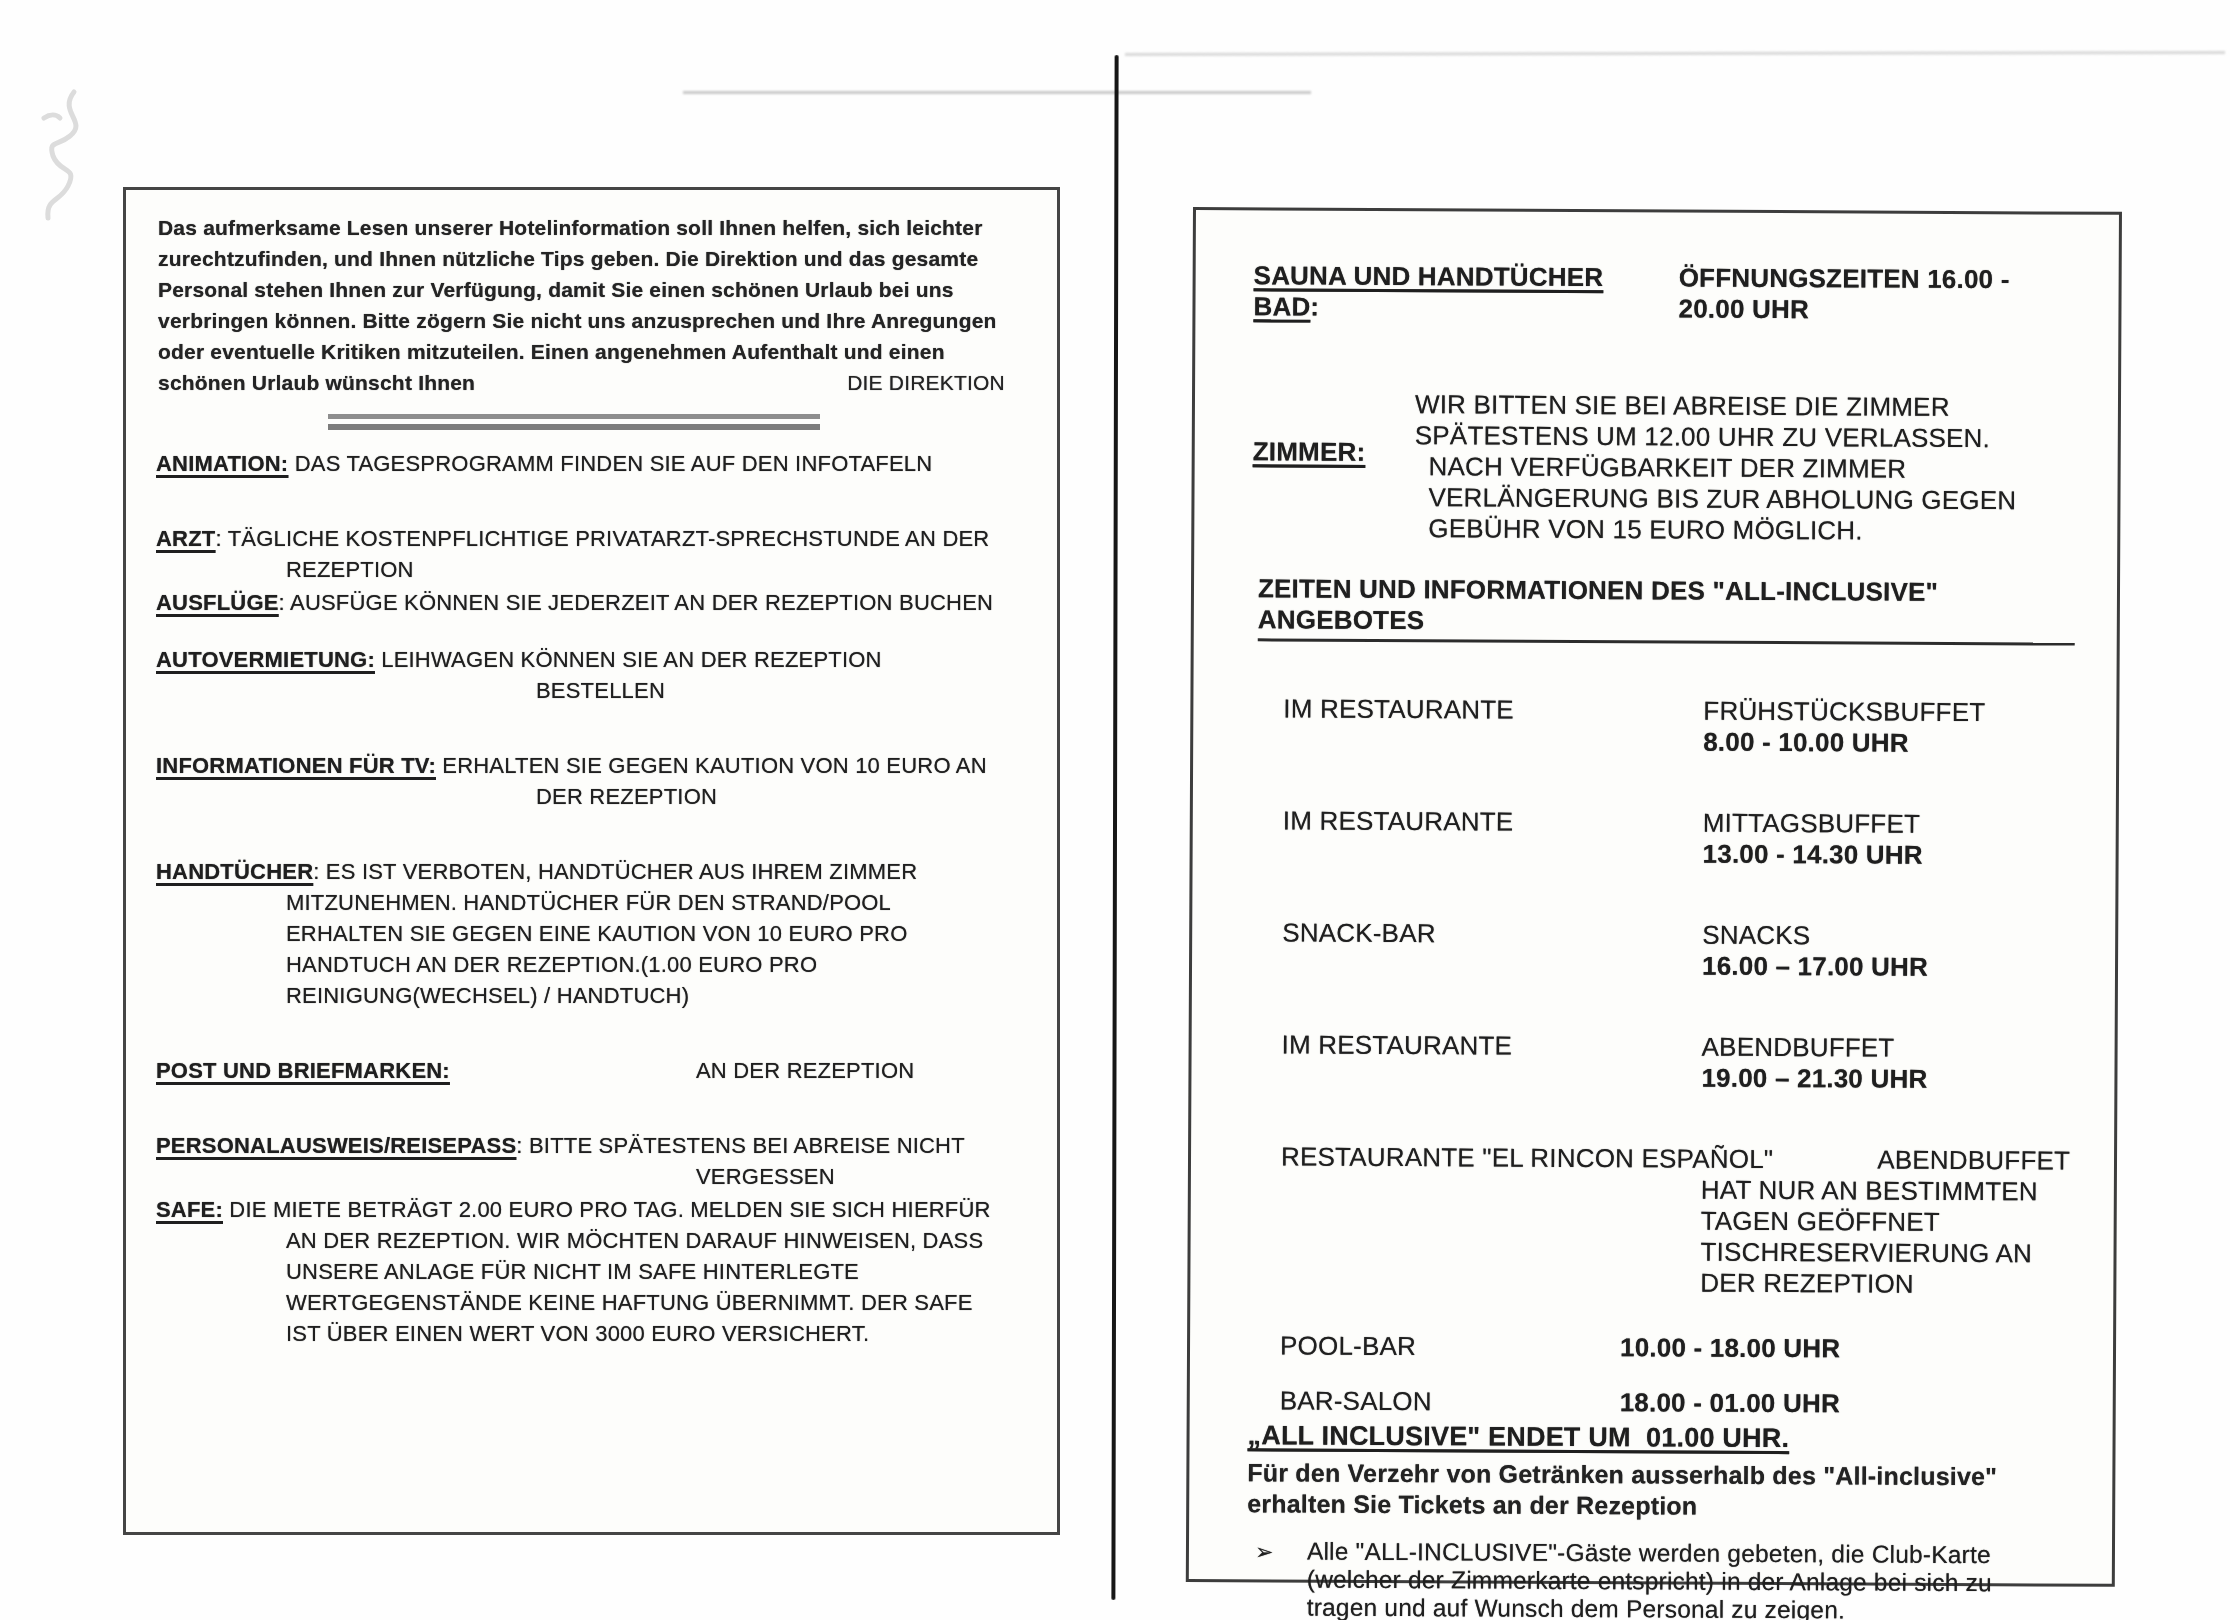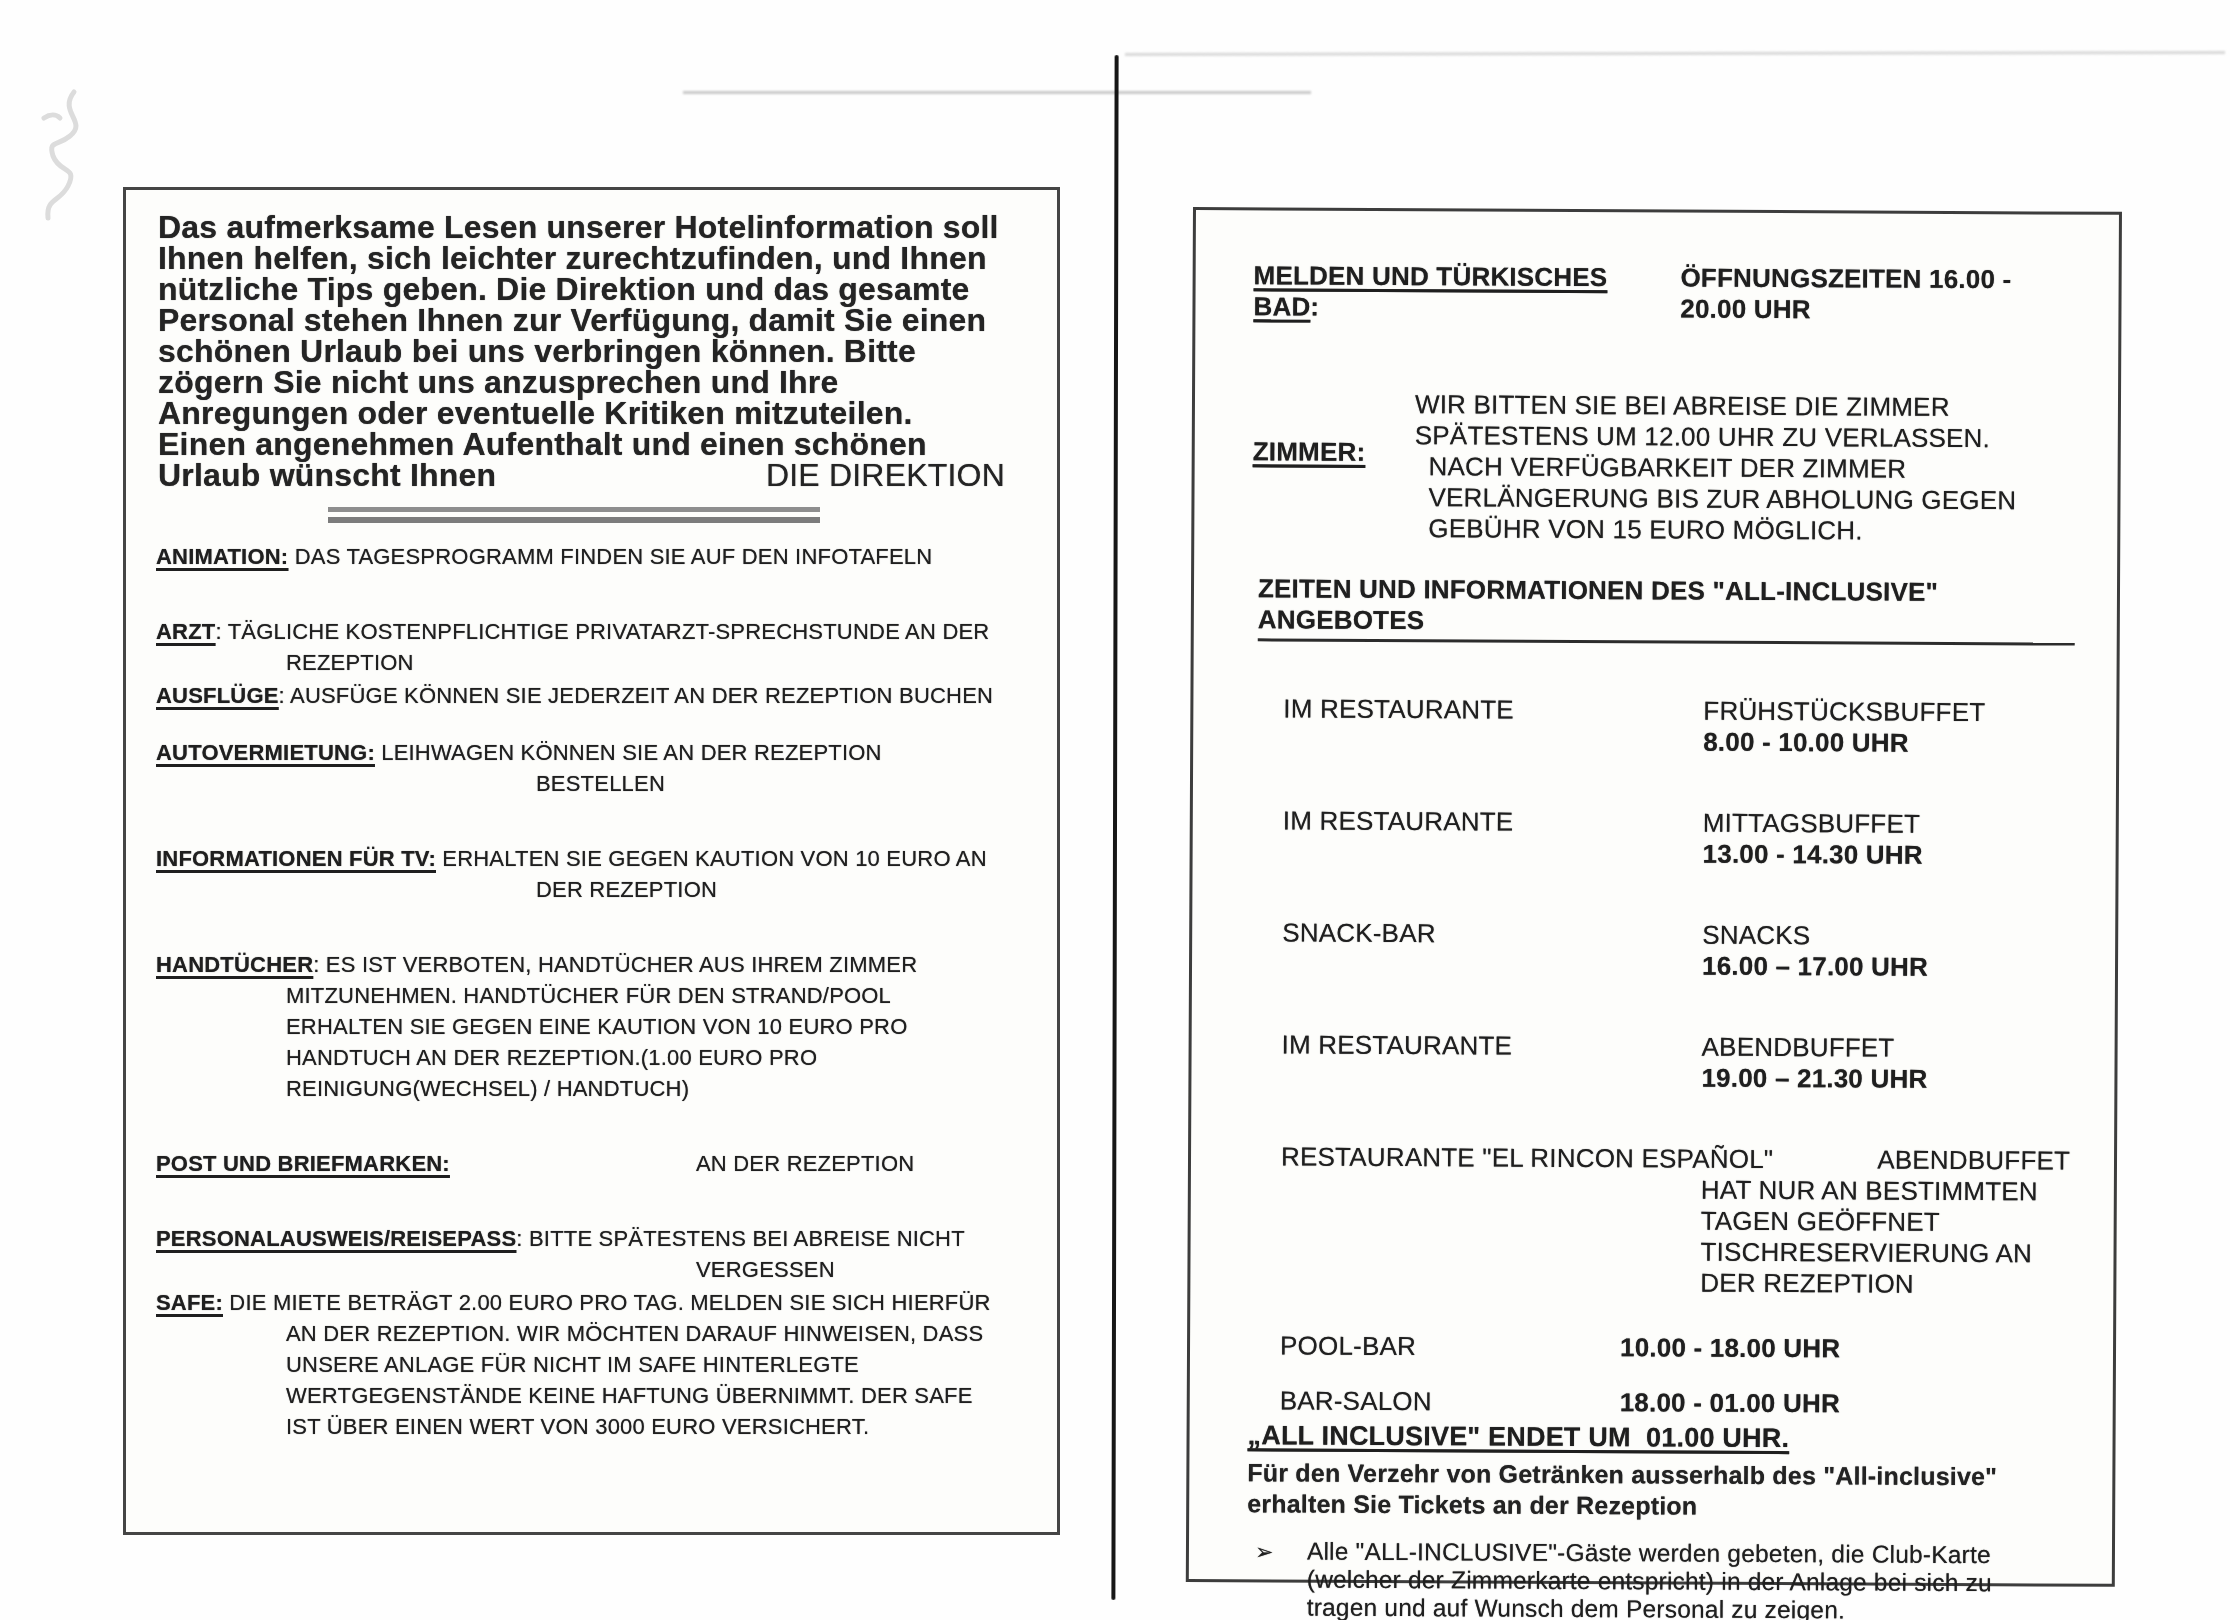--- a/index.html
+++ b/index.html
@@ -19,21 +19,21 @@
   .page-right { left:1193px; top:207px; width:929px; height:1375px; padding:50px 42px 20px 58px; transform:rotate(0.3deg); transform-origin:top left; border-color:#3d3d3d; }
 
   
   .fold-line { position:absolute; left:1113px; top:55px; width:4px; height:1545px;
                background:#161616; filter:blur(0.7px); border-radius:2px; transform:rotate(0.12deg); }
   .edge-left  { position:absolute; left:683px; top:91px; width:628px; height:3px; background:#c9c9c9; filter:blur(1px); }
   .edge-right { position:absolute; left:1125px; top:52px; width:1100px; height:3px; background:#d8d8d8; filter:blur(1px); transform:rotate(-0.1deg); }
   .pencil { position:absolute; left:16px; top:78px; opacity:0.6; }
 
   
-  .intro { position:relative; font-size:32px; line-height:31px; font-weight:700; color:#242424; margin:0 0 0 2px; padding-right:4px; }
+  .intro { position:relative; font-size:21px; line-height:31px; font-weight:700; color:#242424; margin:0 0 0 2px; padding-right:4px; }
   .sig { position:absolute; right:2px; bottom:0; font-weight:400; }
   .divider { width:492px; height:5px; margin:16px 0 18px 172px;
              border-top:5px solid #8e8e8e; border-bottom:6px solid #7c7c7c; background:#fdfdfb; }
 
   .sec { font-size:22px; line-height:31px; margin:0 0 2px 0; }
   .sec .h { font-weight:700; }
   .u { text-decoration:underline; text-decoration-thickness:2.5px; text-underline-offset:4px; }
   .hang1 { padding-left:130px; text-indent:-130px; }
   .hang2 { padding-left:195px; text-indent:-195px; }
   .hang3 { padding-left:260px; text-indent:-260px; }
@@ -129,21 +129,21 @@
     <p class="sec hang1 sp">
       <span class="h u">SAFE:</span>
       <span class="t">DIE MIETE BETRÄGT 2.00 EURO PRO TAG. MELDEN SIE SICH HIERFÜR AN DER REZEPTION. WIR MÖCHTEN DARAUF HINWEISEN, DASS UNSERE ANLAGE FÜR NICHT IM SAFE HINTERLEGTE WERTGEGENSTÄNDE KEINE HAFTUNG ÜBERNIMMT. DER SAFE IST ÜBER EINEN WERT VON 3000 EURO VERSICHERT.</span>
     </p>
 
   </div>
 
   <div class="page page-right">
 
     <div class="rrow sauna-row">
-      <span class="h"><span class="u">MELDEN UND TÜRKISCHES BAD</span><span>:</span></span>
+      <span class="h"><span class="u">SAUNA UND HANDTÜCHER BAD</span><span>:</span></span>
       <span class="t">ÖFFNUNGSZEITEN 16.00 - 20.00 UHR</span>
     </div>
 
     <div class="rrow zimmer-row">
       <span class="h u">ZIMMER:</span>
       <div class="zbody">
         <div>WIR BITTEN SIE BEI ABREISE DIE ZIMMER SPÄTESTENS UM 12.00 UHR ZU VERLASSEN.</div>
         <div class="zline2">NACH VERFÜGBARKEIT DER ZIMMER VERLÄNGERUNG BIS ZUR ABHOLUNG GEGEN GEBÜHR VON 15 EURO MÖGLICH.</div>
       </div>
     </div>

